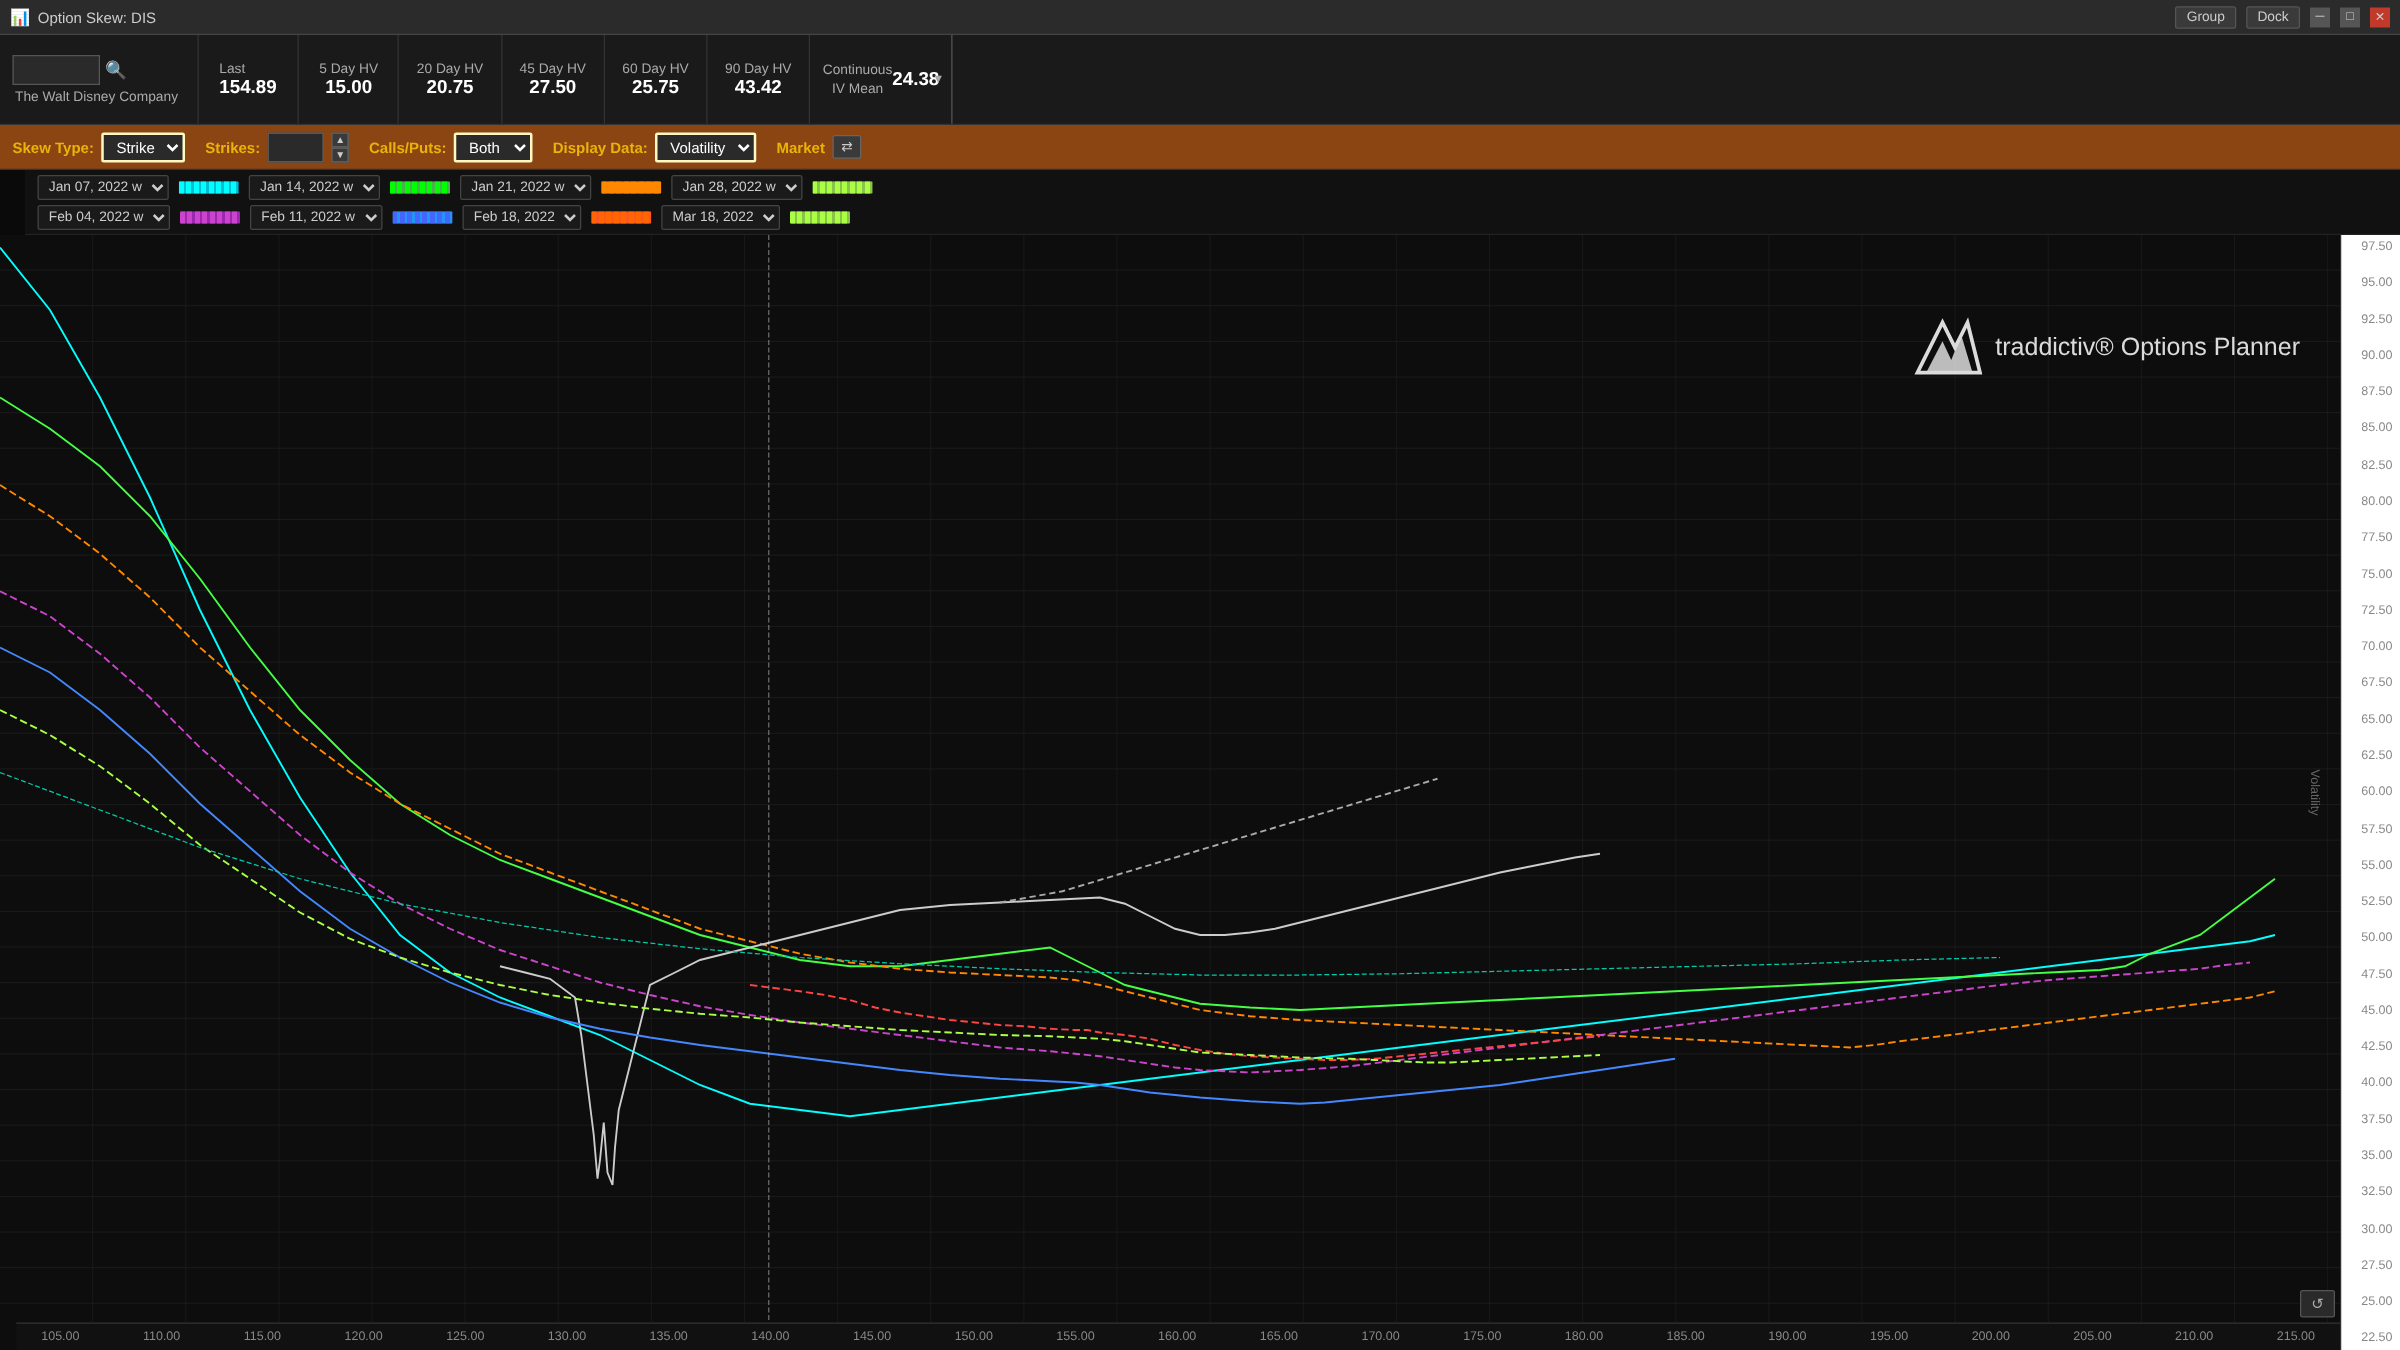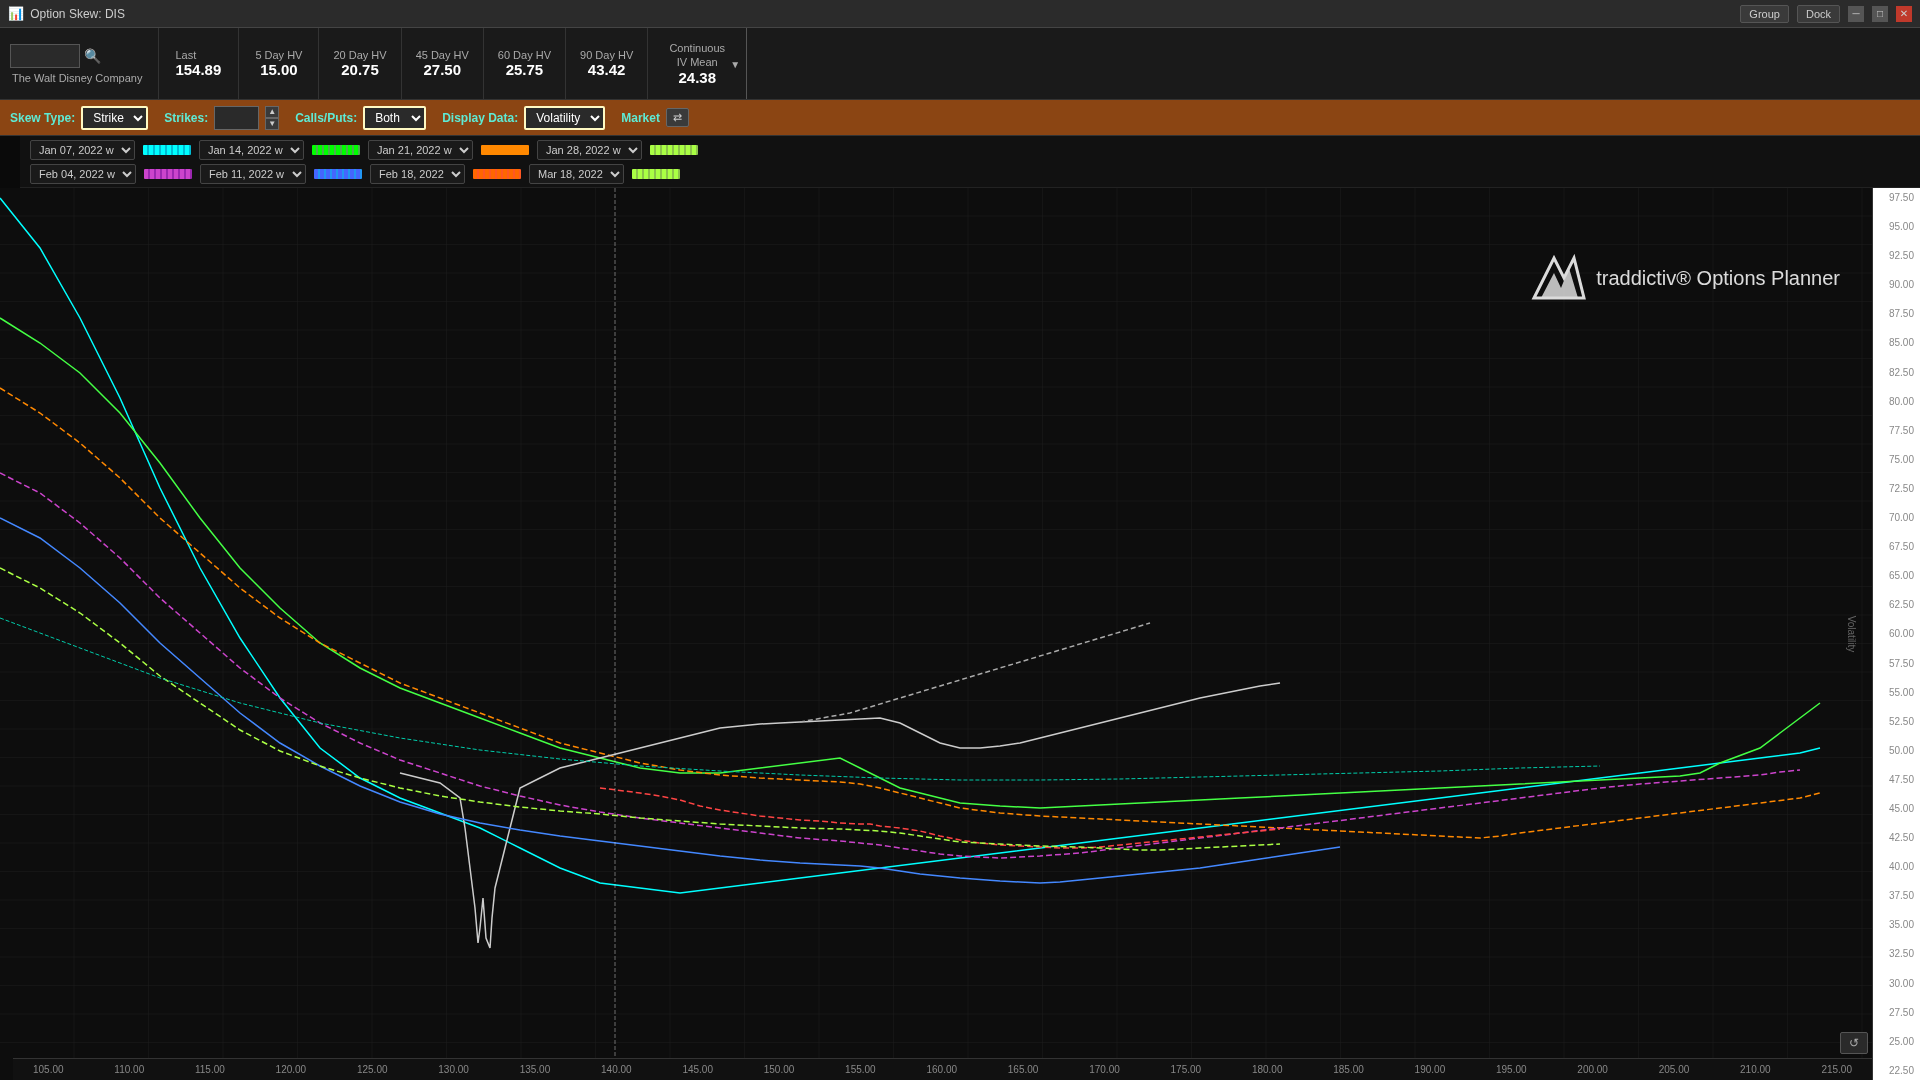--- a/index.html
+++ b/index.html
@@ -119,21 +119,21 @@
       color: #fff;
       font-weight: bold;
       text-align: center;
     }
     .stat-box.last-box {
       align-items: flex-start;
       padding-left: 16px;
     }
     .continuous-box {
       display: flex;
-      flex-direction: column;
+      flex-direction: row;
       align-items: center;
       justify-content: center;
       padding: 4px 10px;
       border-left: 1px solid #333;
       border-right: 1px solid #555;
       min-width: 100px;
       height: 100%;
       position: relative;
     }
     .continuous-label {
@@ -166,21 +166,21 @@
       gap: 16px;
       border-bottom: 1px solid #333;
     }
     .control-group {
       display: flex;
       align-items: center;
       gap: 6px;
     }
     .control-label {
       font-size: 12px;
-      color: #5eead4;
+      color: #eab308;
       font-weight: bold;
     }
     .control-select {
       background: #2a2a2a;
       border: 2px solid #fef9c3;
       color: #fff;
       padding: 2px 6px;
       font-size: 12px;
       cursor: pointer;
       border-radius: 2px;

